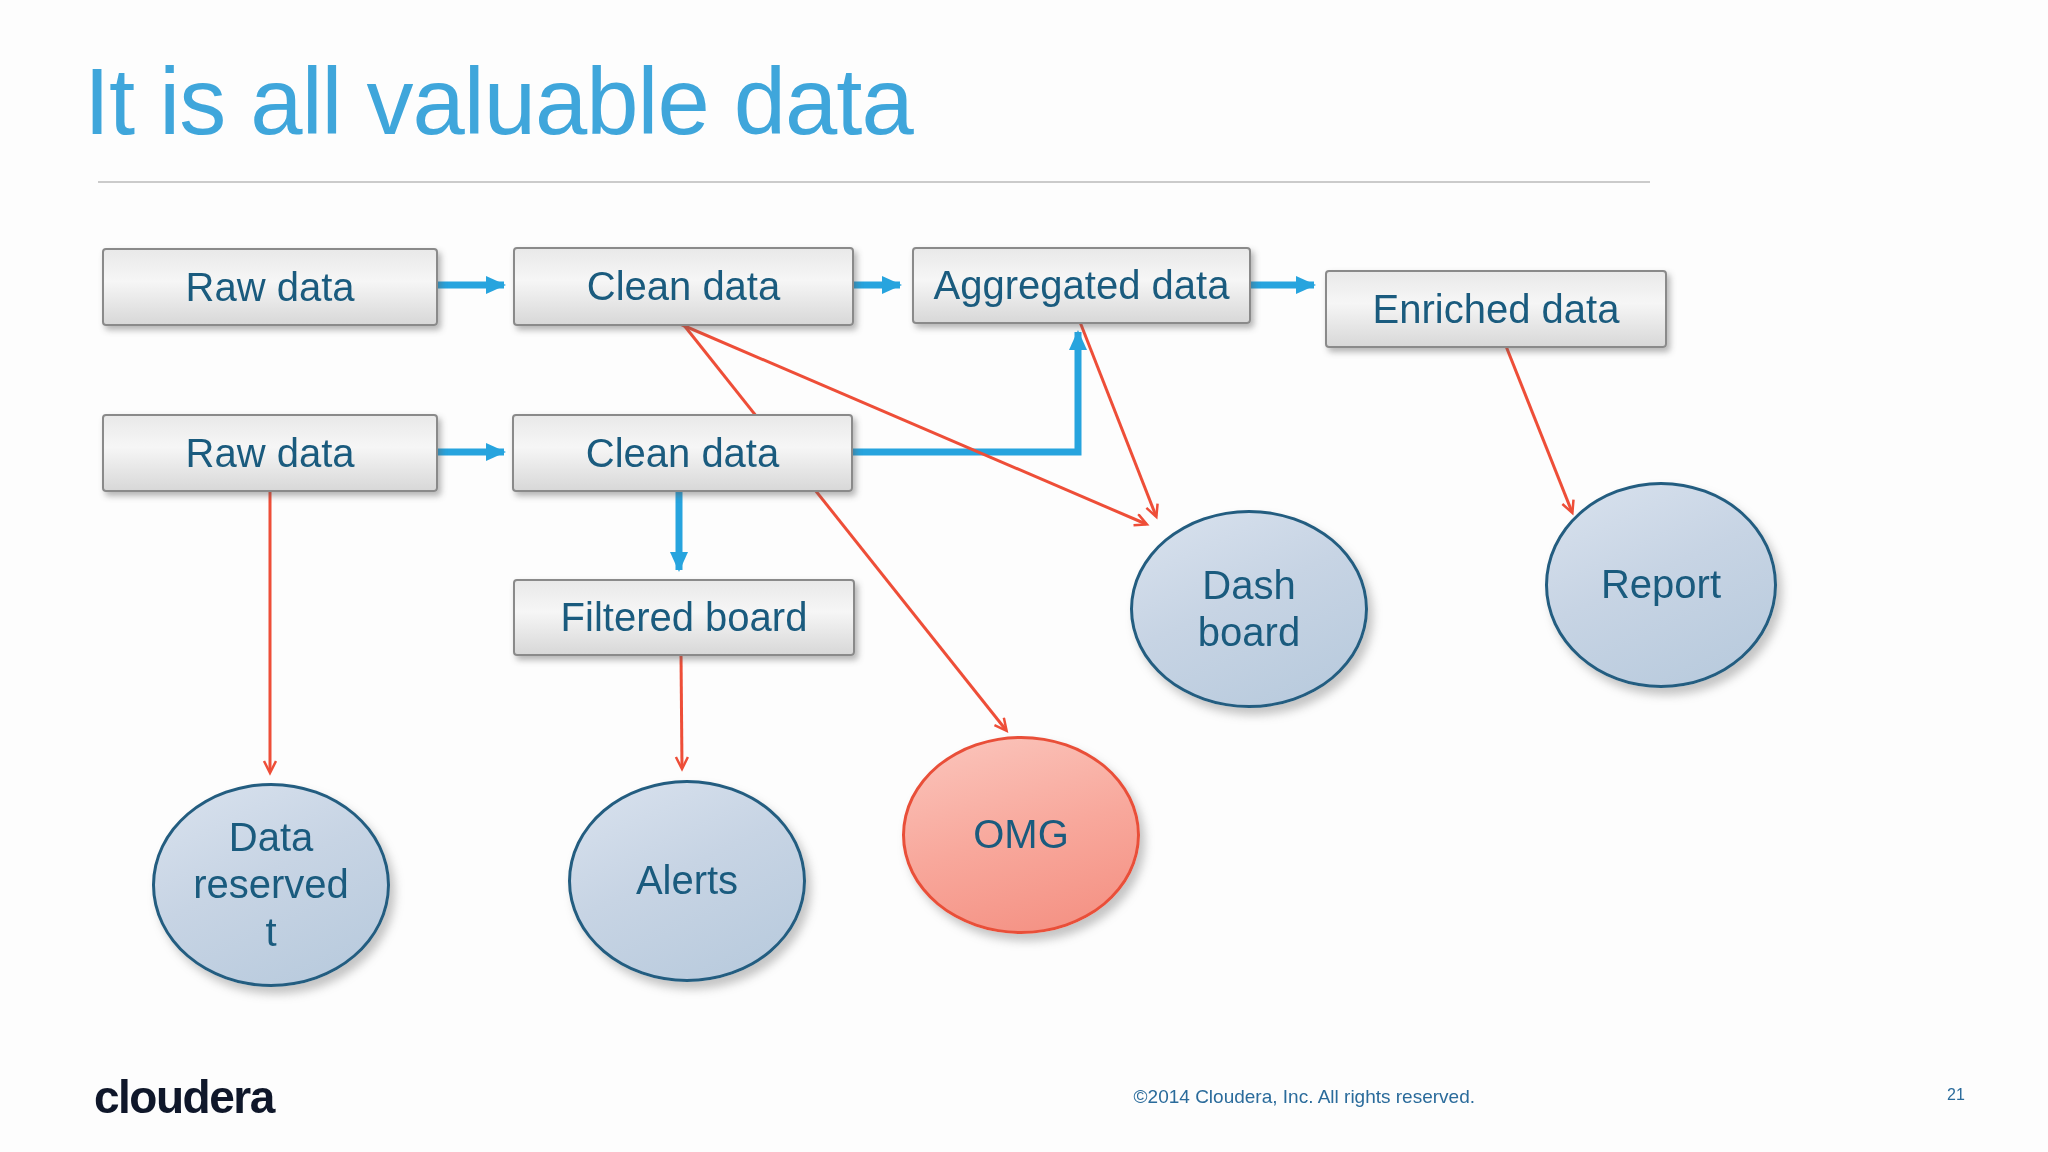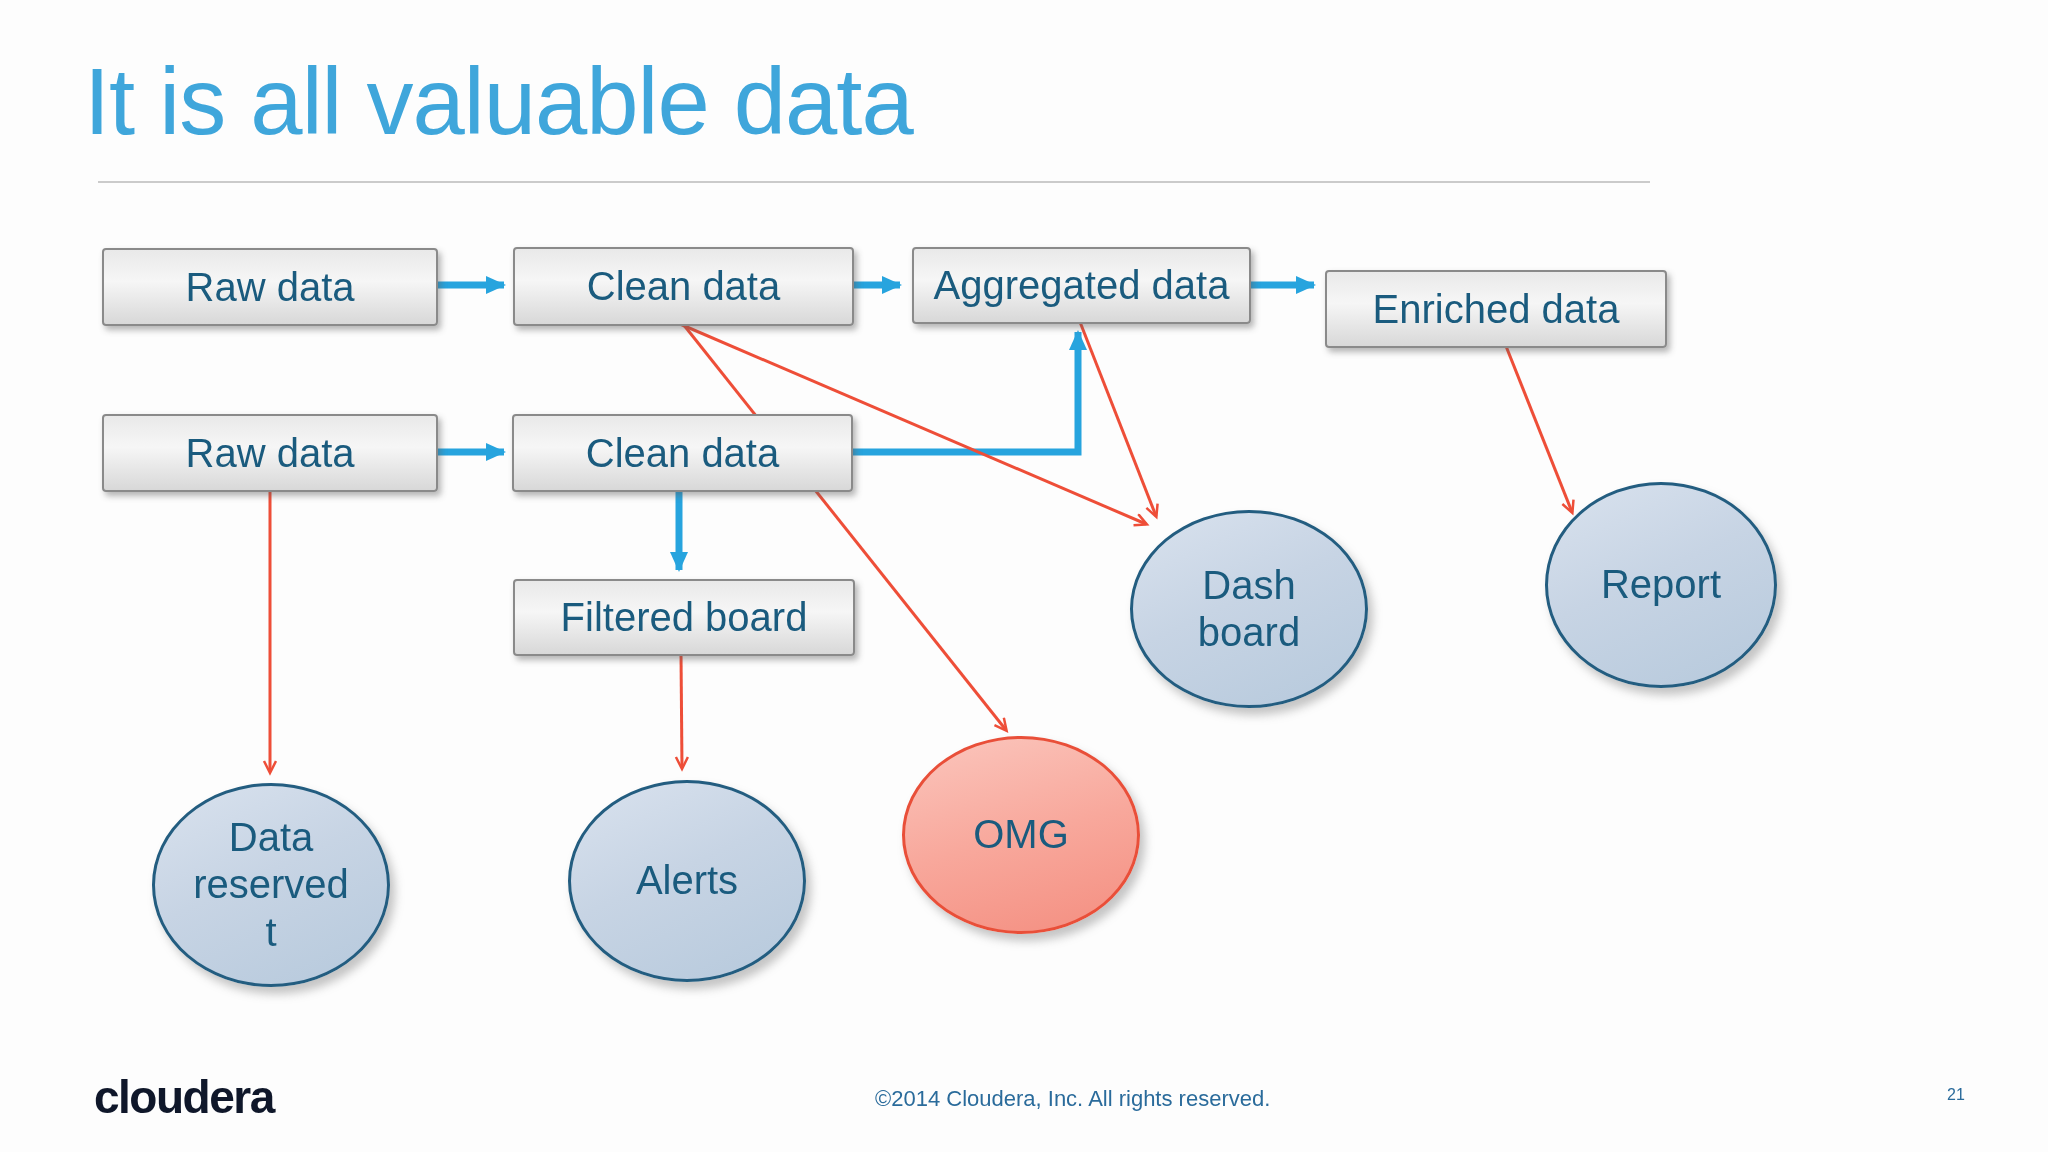--- a/index.html
+++ b/index.html
@@ -30,22 +30,22 @@
   }
   .ellipse.red{
     background:linear-gradient(165deg,#fbc6bd 0%,#f8a89c 50%,#f48e80 100%);
     border:3px solid #E94F39;
   }
   .footer-logo{
     position:absolute;left:94px;top:1070px;font-size:46px;font-weight:700;
     color:#0f172a;letter-spacing:-1.5px;
   }
   .footer-copyright{
-    position:absolute;left:875px;top:1086px;width:600px;text-align:left;
-    font-size:22px;color:#2A6B9B;
+    position:absolute;left:875px;top:1086px;width:600px;text-align:right;
+    font-size:19px;color:#2A6B9B;
   }
   .footer-page{
     position:absolute;left:1934px;top:1086px;width:44px;text-align:center;
     font-size:16px;color:#2A6B9B;
   }
   .blue-line{stroke:#27A4DE;stroke-width:7;fill:none;}
   .red-line{stroke:#EE4E38;stroke-width:3;fill:none;}
 </style>
 </head>
 <body>

